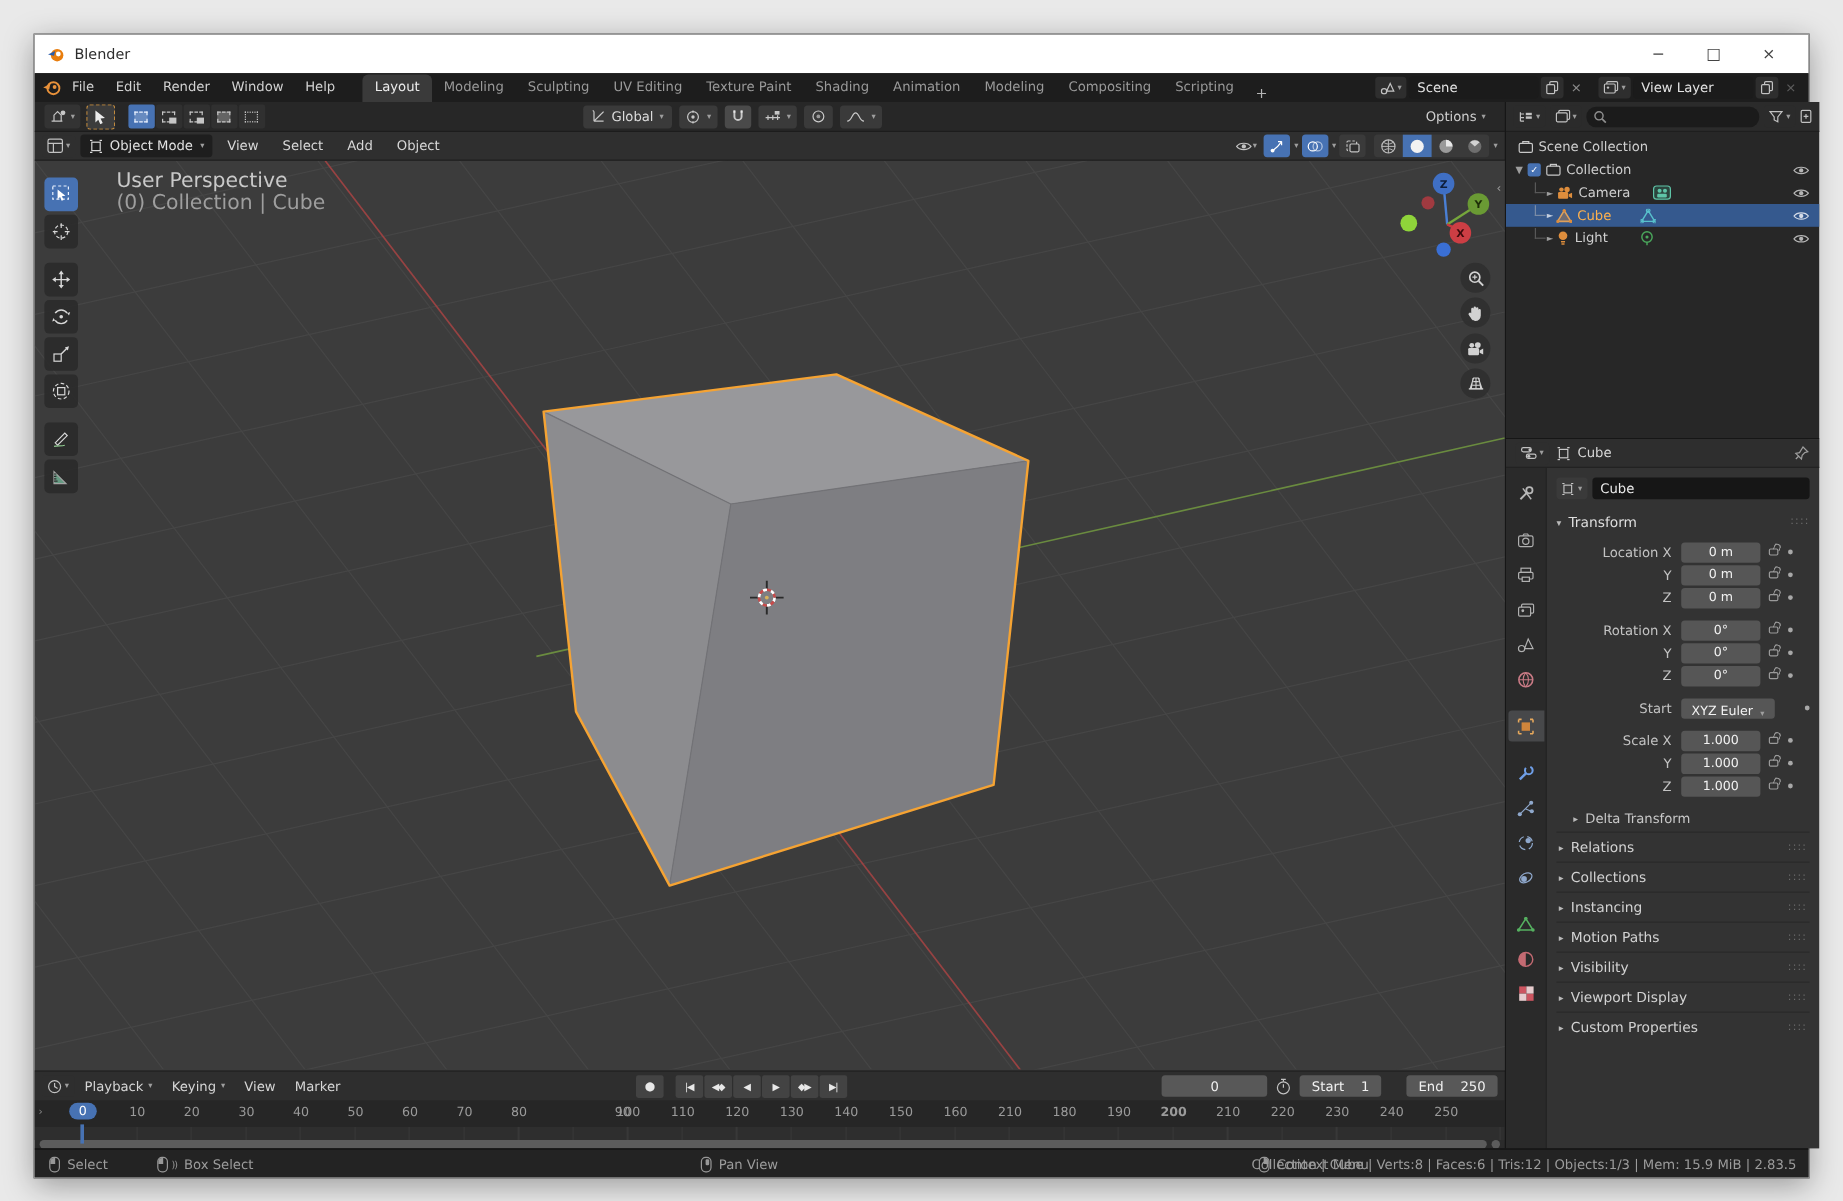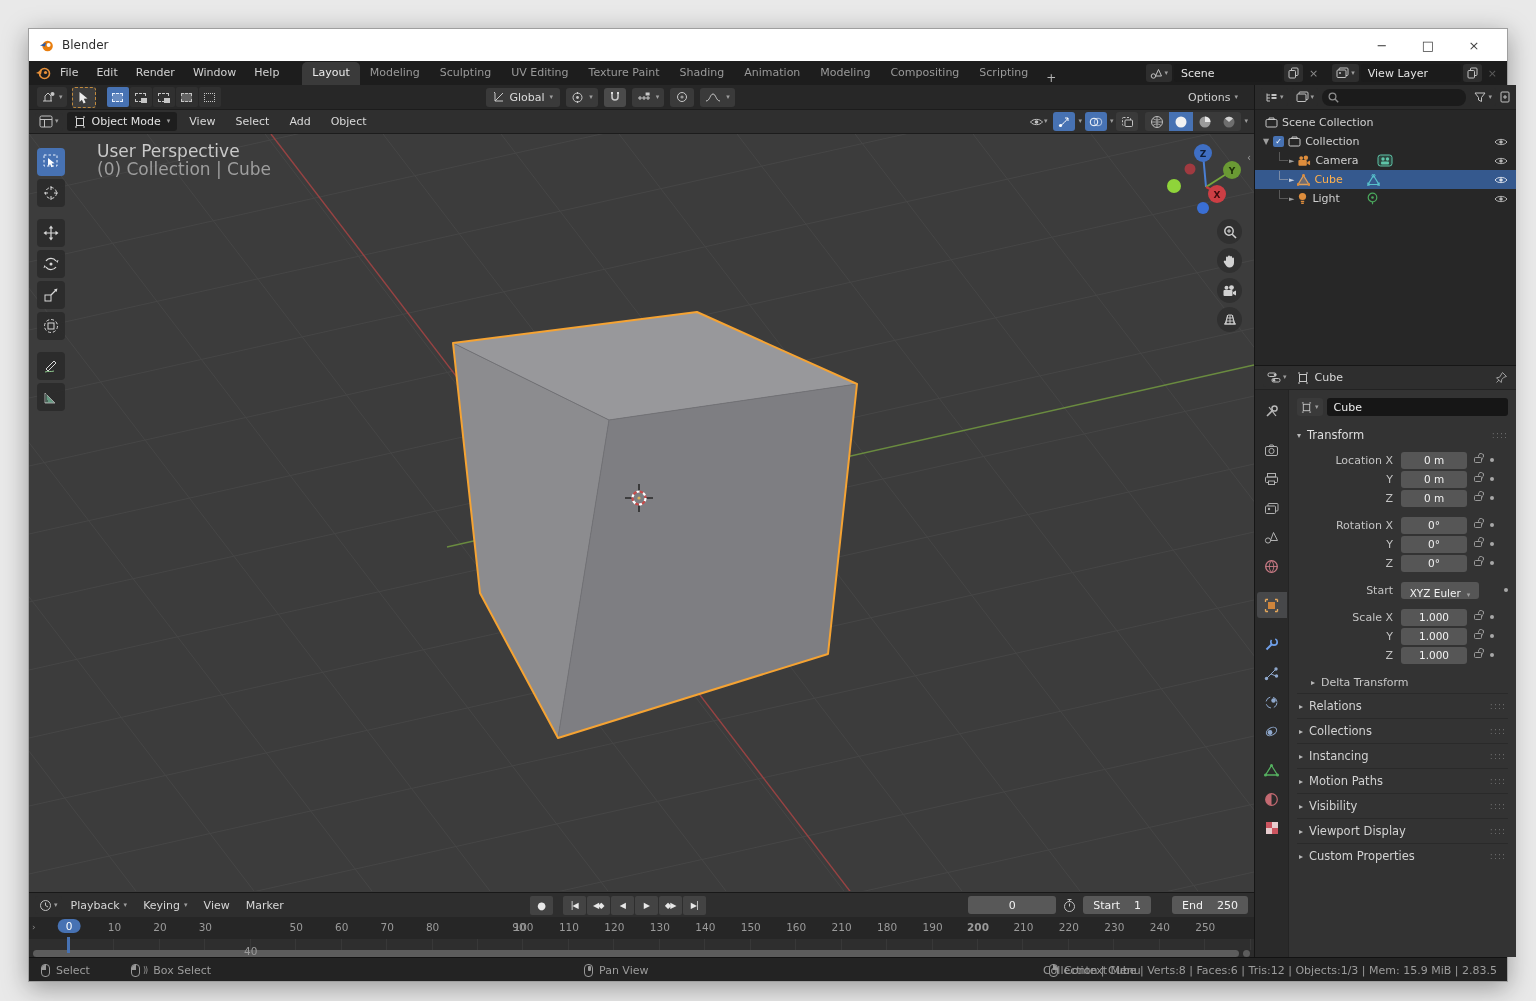--- a/index.html
+++ b/index.html
@@ -563,21 +563,21 @@
               <span>250</span>
             </span>
         </div>
         <div class="ruler" id="ruler">
           <span style="position:absolute;left:3px;top:5px;color:#8a8a8a;font-size:9px">›</span>
           <div class="playhead"></div>
         <span class="tick current" style="left: 40px;">0</span>
             <span class="tick" style="left: 85.45px;">10</span>
             <span class="tick" style="left: 130.9px;">20</span>
             <span class="tick" style="left: 176.35px;">30</span>
-            <span class="tick" style="left: 221.8px; margin-top: 24px;">40</span>
+            <span class="tick" style="left: 221.8px;">40</span>
             <span class="tick" style="left: 267.25px;">50</span>
             <span class="tick" style="left: 312.7px;">60</span>
             <span class="tick" style="left: 358.15px;">70</span>
             <span class="tick" style="left: 403.6px;">80</span>
             <span class="tick" style="left: 449.05px; margin-left: 41px;">90</span>
             <span class="tick" style="left: 494.5px;">100</span>
             <span class="tick" style="left: 539.95px;">110</span>
             <span class="tick" style="left: 585.4px;">120</span>
             <span class="tick" style="left: 630.85px;">130</span>
             <span class="tick" style="left: 676.3px;">140</span>

